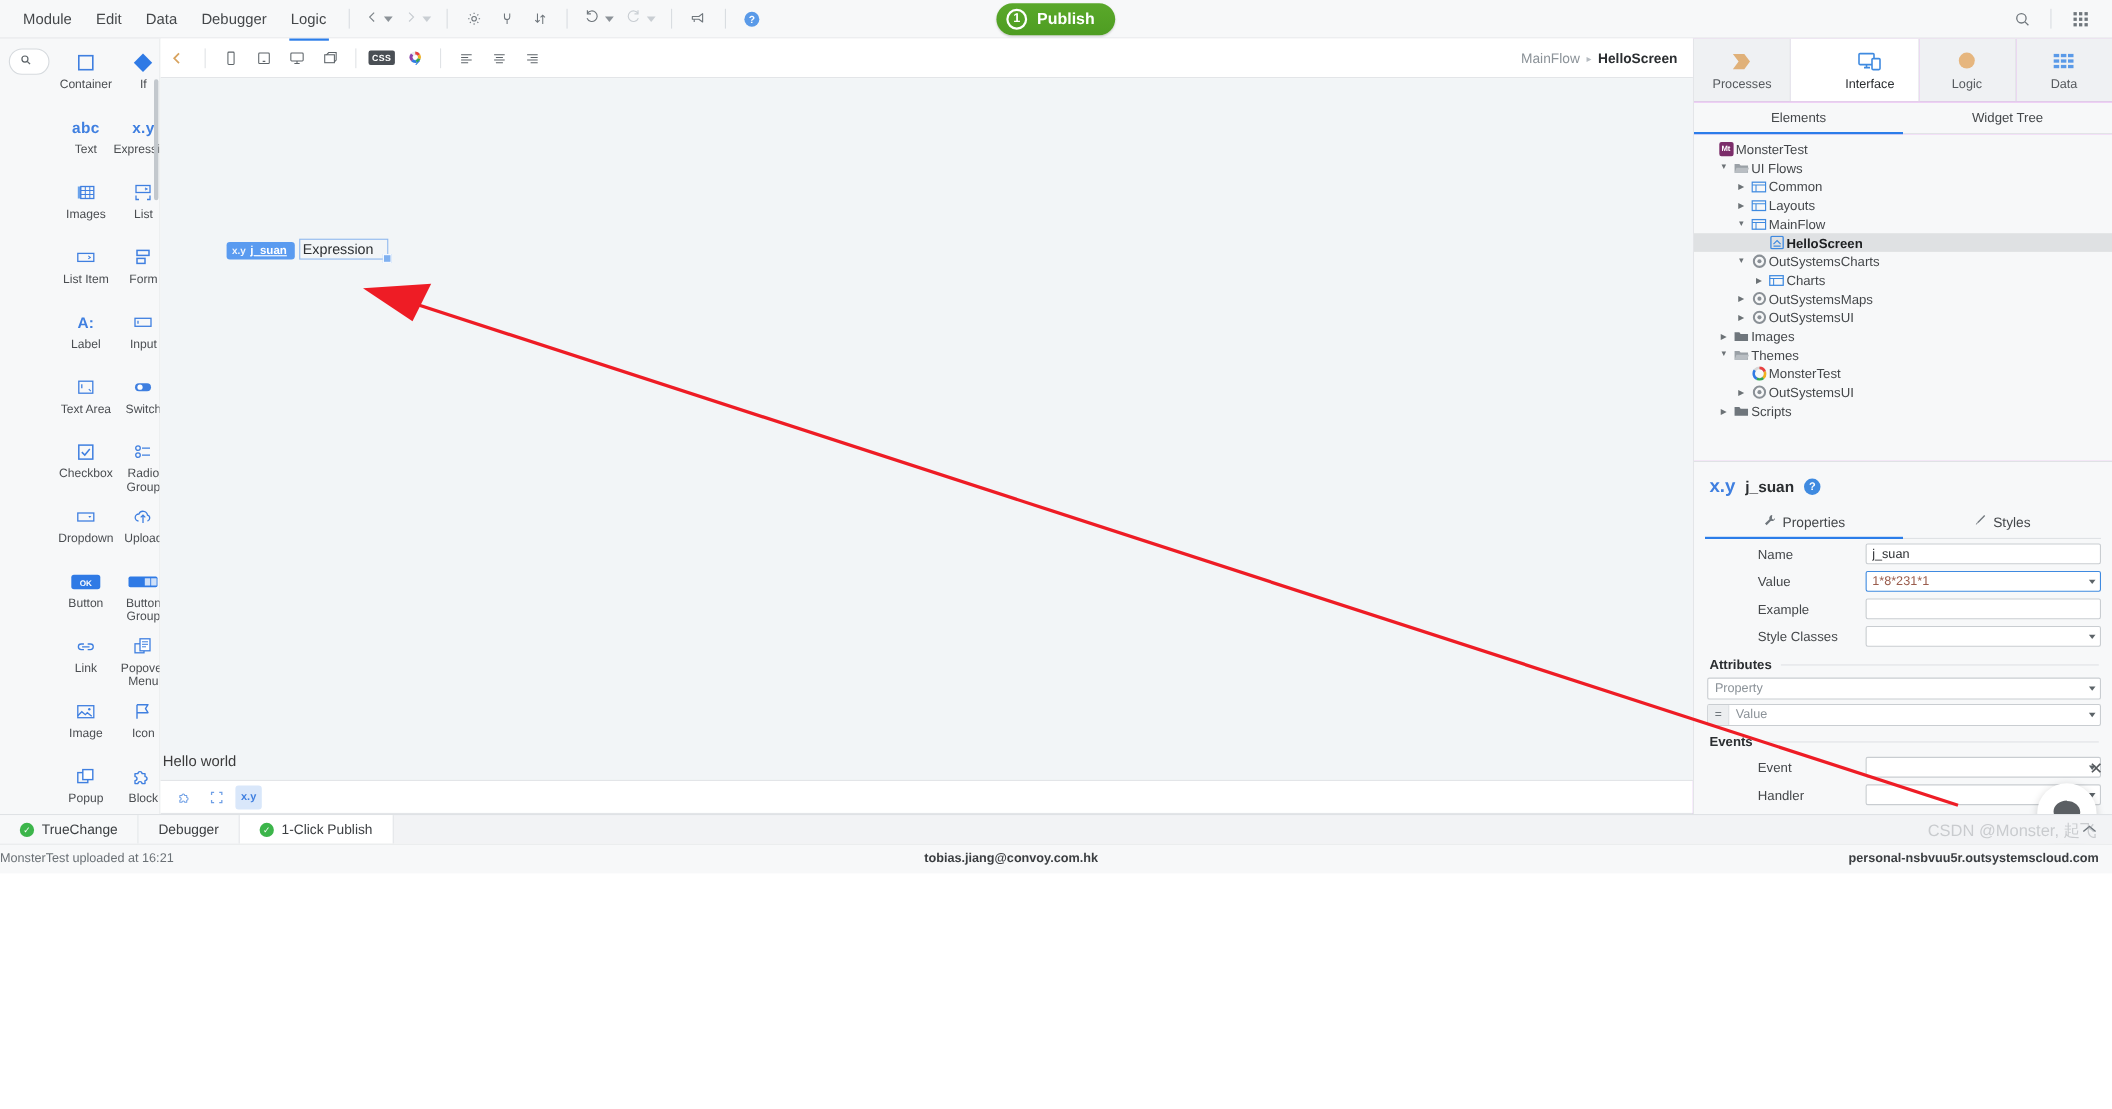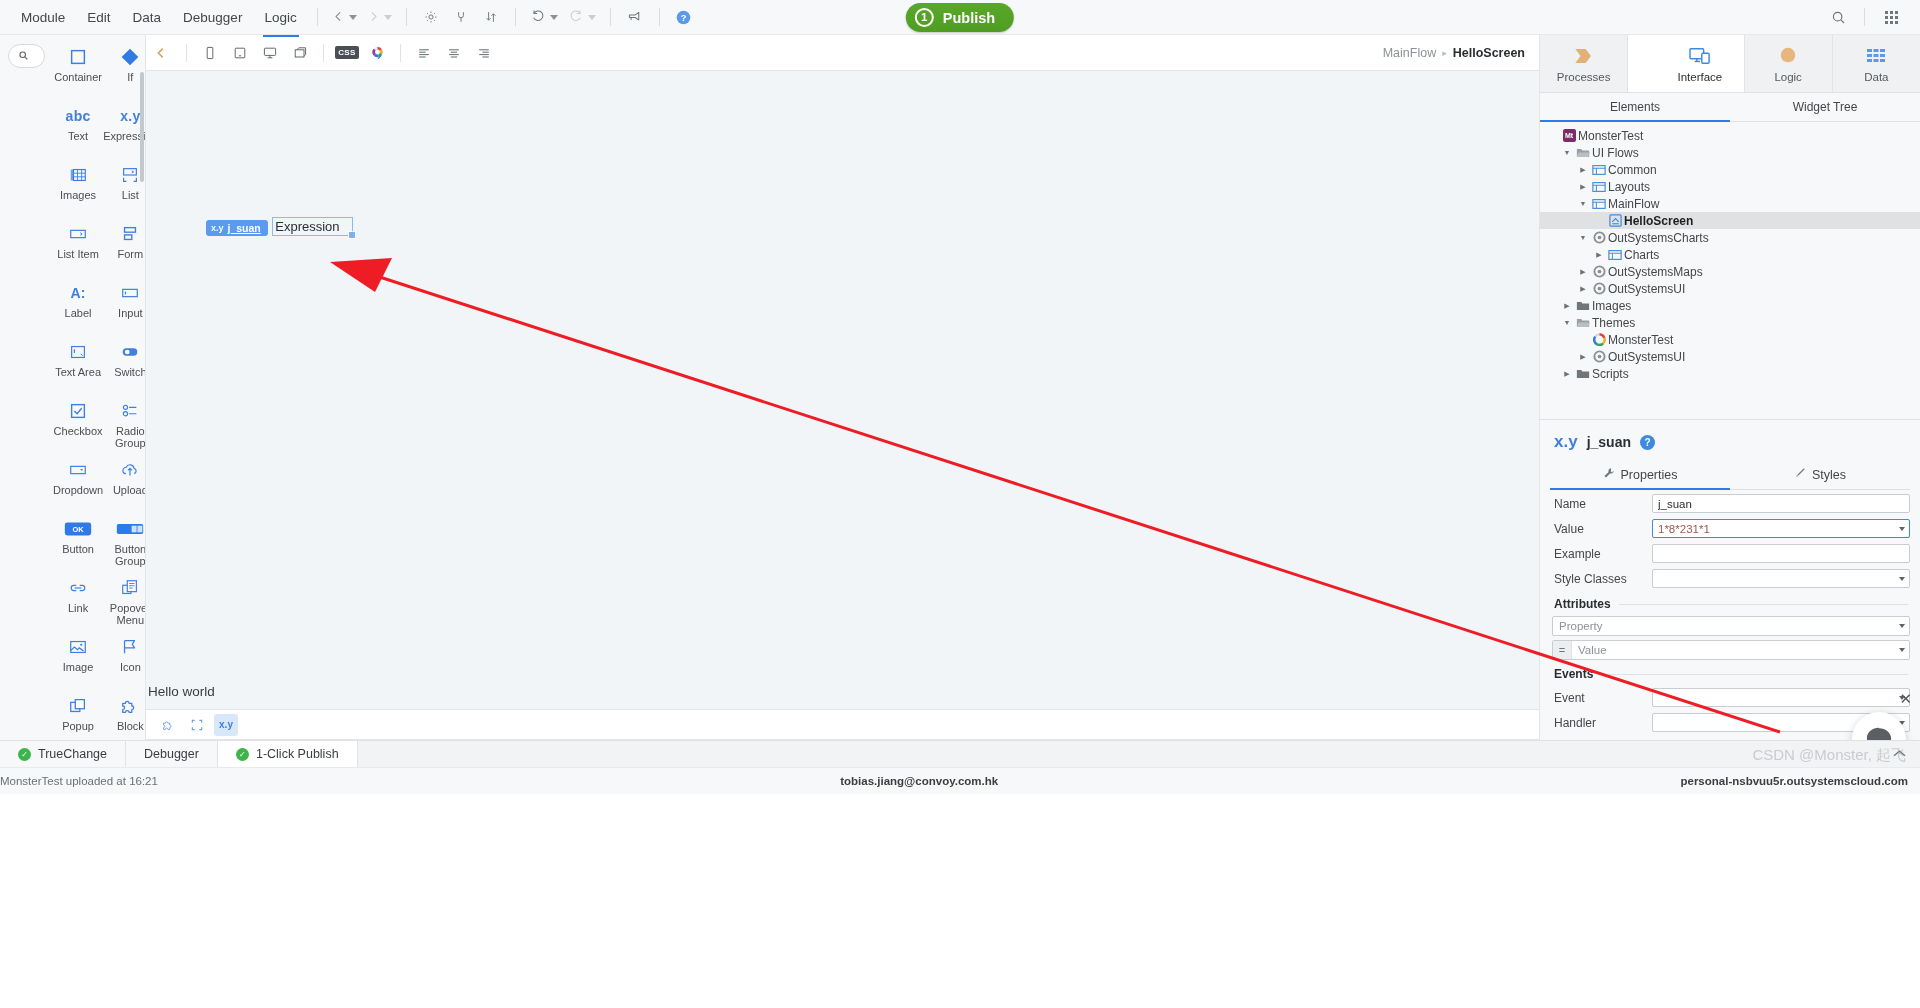--- a/index.html
+++ b/index.html
@@ -228,21 +228,21 @@
   }
   .prop-tabs { display: flex; border-bottom: 1px solid #dfe2e5; margin: 0 10px; }
   .prop-tab {
     flex: 1; display: flex; align-items: center; justify-content: center; gap: 6px;
     font-size: 12.5px; color: #44474a; padding: 6px 0 7px 0; position: relative; cursor: pointer;
   }
   .prop-tab.active::after {
     content: ''; position: absolute; left: 0; right: 0; bottom: -1px; height: 2px; background: #2b7de9;
   }
   .prow { display: flex; align-items: center; height: 23px; padding: 0 10px 0 14px; margin-top: 2px; }
-  .plabel { width: 98px; flex: 0 0 98px; font-size: 12px; color: #44474a; }
+  .plabel { width: 98px; flex: 0 0 98px; font-size: 12px; color: #44474a; margin-left: 44px; }
   .pfield {
     flex: 1; height: 19px; border: 1px solid #c9cdd1; border-radius: 2px; background: #ffffff;
     display: flex; align-items: center; padding: 0 4px 0 5px; font-size: 11.5px; color: #2b2e31;
   }
   .pfield.focus { border: 1.5px solid #3f8ae0; }
   .pfield .val { flex: 1; overflow: hidden; white-space: nowrap; }
   .pfield .val.expr { color: #9a5c4c; }
   .dd-arrow {
     width: 0; height: 0; border-left: 3.5px solid transparent;
     border-right: 3.5px solid transparent; border-top: 4px solid #5c6368; margin-left: 5px;

